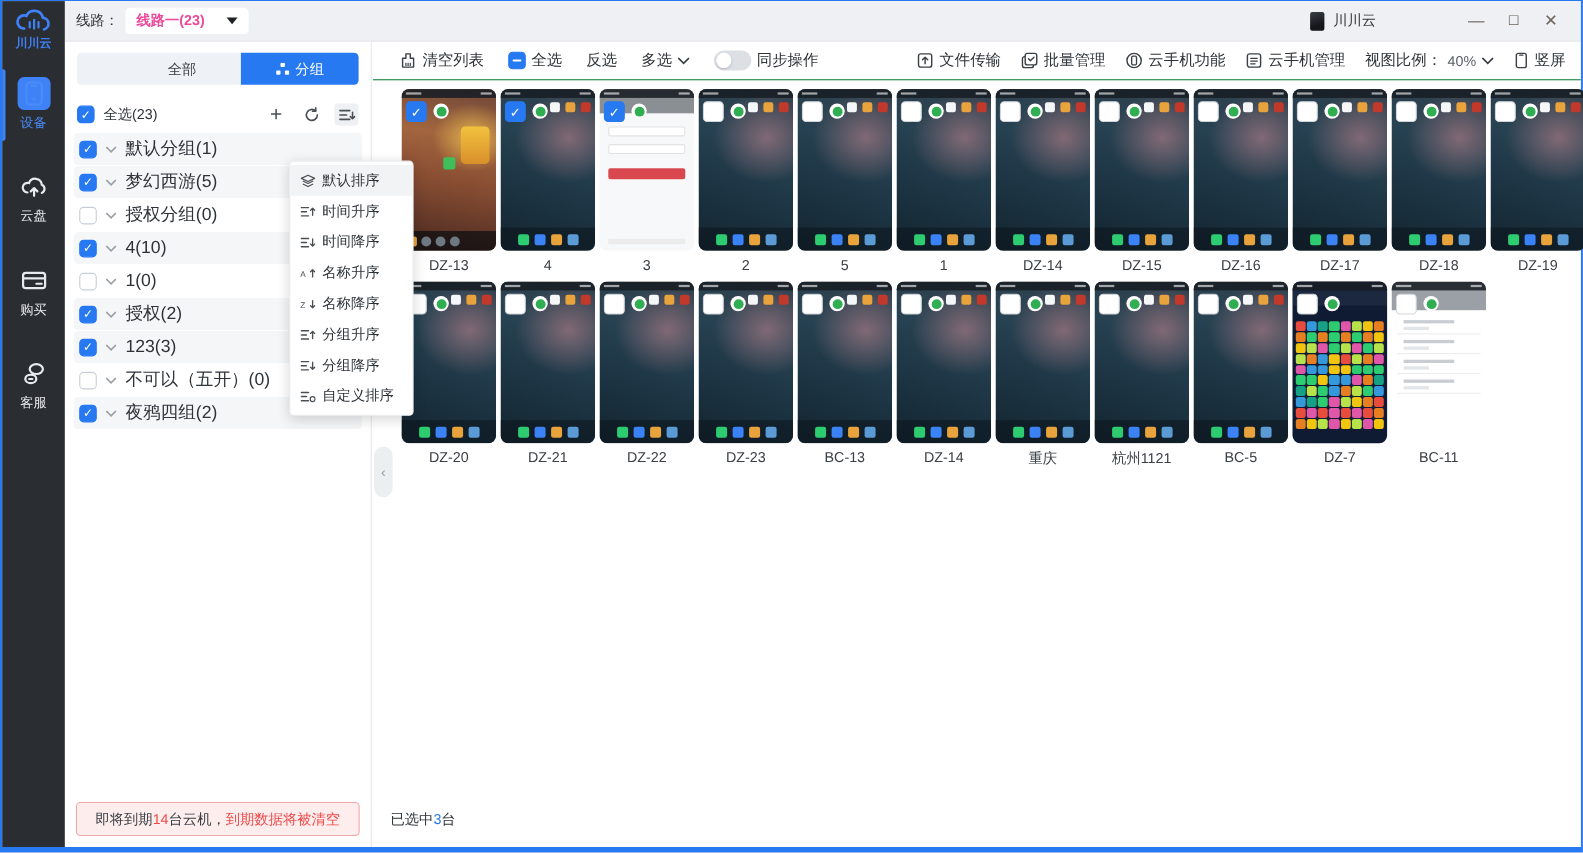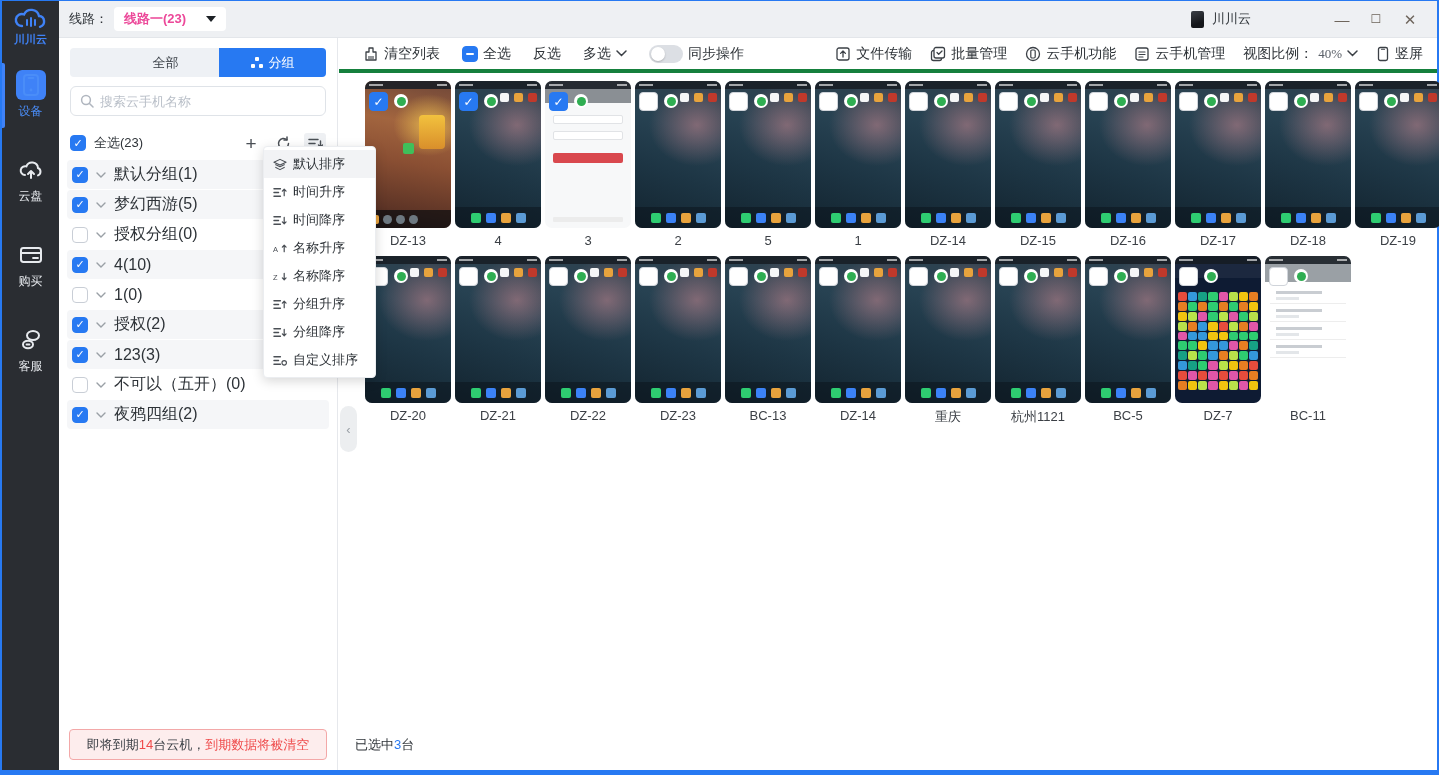--- a/index.html
+++ b/index.html
@@ -82,22 +82,22 @@
   .sort-menu { position:absolute; left:204px; top:108px; width:113px; background:#fff;
     border:1px solid #ebedf0; border-radius:4px; box-shadow:0 3px 12px rgba(0,0,0,.16);
     padding:3px 0; z-index:30; }
   .sort-item { height:28px; display:flex; align-items:center; gap:6px; padding:0 9px;
     font-size:13px; color:#2e3338; cursor:pointer; }
   .sort-item.active { background:#f2f3f5; }
   .sort-item svg { flex:none; }
 
   
   .main { position:absolute; left:337px; top:37px; right:0; bottom:0; background:#fff; }
-  .toolbar { height:35px; border-bottom:4px solid #15803d; display:flex; align-items:center;
-    padding:0 14px 0 24px; font-size:14px; color:#2e3338;font-family:Liberation Serif, serif; }
+  .toolbar { height:35px; border-bottom:1px solid #15803d; display:flex; align-items:center;
+    padding:0 14px 0 24px; font-size:14px; color:#2e3338; }
   .tbtn { display:flex; align-items:center; gap:5px; cursor:pointer; }
   .tb-left { display:flex; align-items:center; gap:22px; }
   .tb-right { margin-left:auto; display:flex; align-items:flex-start; gap:18px; }
   .cb.ind { width:16px; height:16px; }
   .ind-bar { width:8px; height:2px; background:#fff; border-radius:1px; }
   .toggle { width:34px; height:18px; border-radius:9px; background:#dcdfe4; position:relative;
     cursor:pointer; flex:none; }
   .toggle::after { content:""; position:absolute; left:2px; top:2px; width:14px; height:14px;
     border-radius:50%; background:#fff; box-shadow:0 1px 2px rgba(0,0,0,.2); }
   .ratio-val { color:#5a6068; font-size:13px; }
@@ -256,27 +256,20 @@
       <div class="tab active">
         <svg width="12" height="12" viewBox="0 0 12 12">
           <rect x="4" y="0" width="4" height="4" rx="1" fill="#fff"></rect>
           <rect x="0" y="7" width="4" height="4" rx="1" fill="#fff"></rect>
           <rect x="8" y="7" width="4" height="4" rx="1" fill="#fff"></rect>
         </svg>
         <span>分组</span>
       </div>
     </div>
 
-    <div class="searchbox">
-      <svg width="14" height="14" viewBox="0 0 14 14">
-        <circle cx="6" cy="6" r="4.4" fill="none" stroke="#b0b6bf" stroke-width="1.5"></circle>
-        <path d="M9.5 9.5 L13 13" stroke="#b0b6bf" stroke-width="1.5" stroke-linecap="round"></path>
-      </svg>
-      <input placeholder="搜索云手机名称" style="">
-    </div>
 
     <div class="selall-row">
       <span class="cb on">✓</span>
       <span class="selall-label">全选(23)</span>
       <span class="selall-icons">
         <span class="icon-btn">
             <span class="plus-glyph">+</span>
           </span>
         <span class="icon-btn">
           <svg width="15" height="15" viewBox="0 0 15 15">

